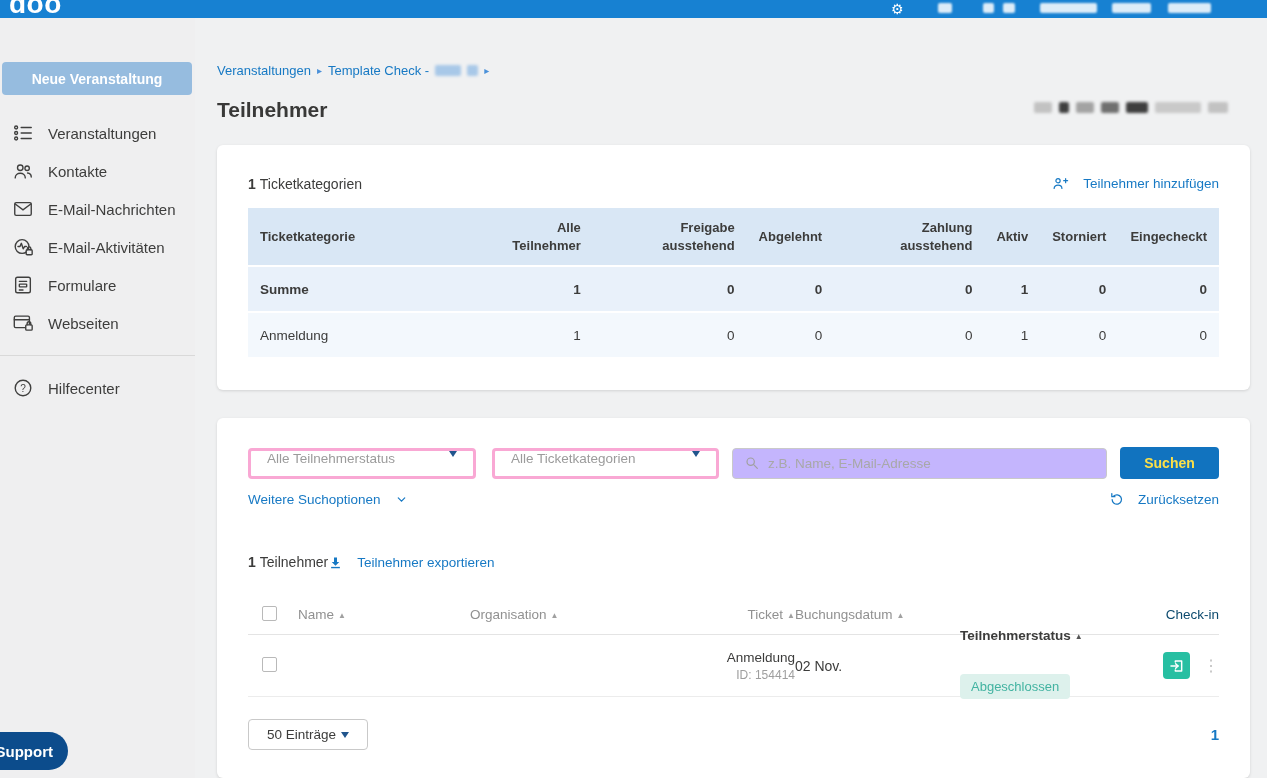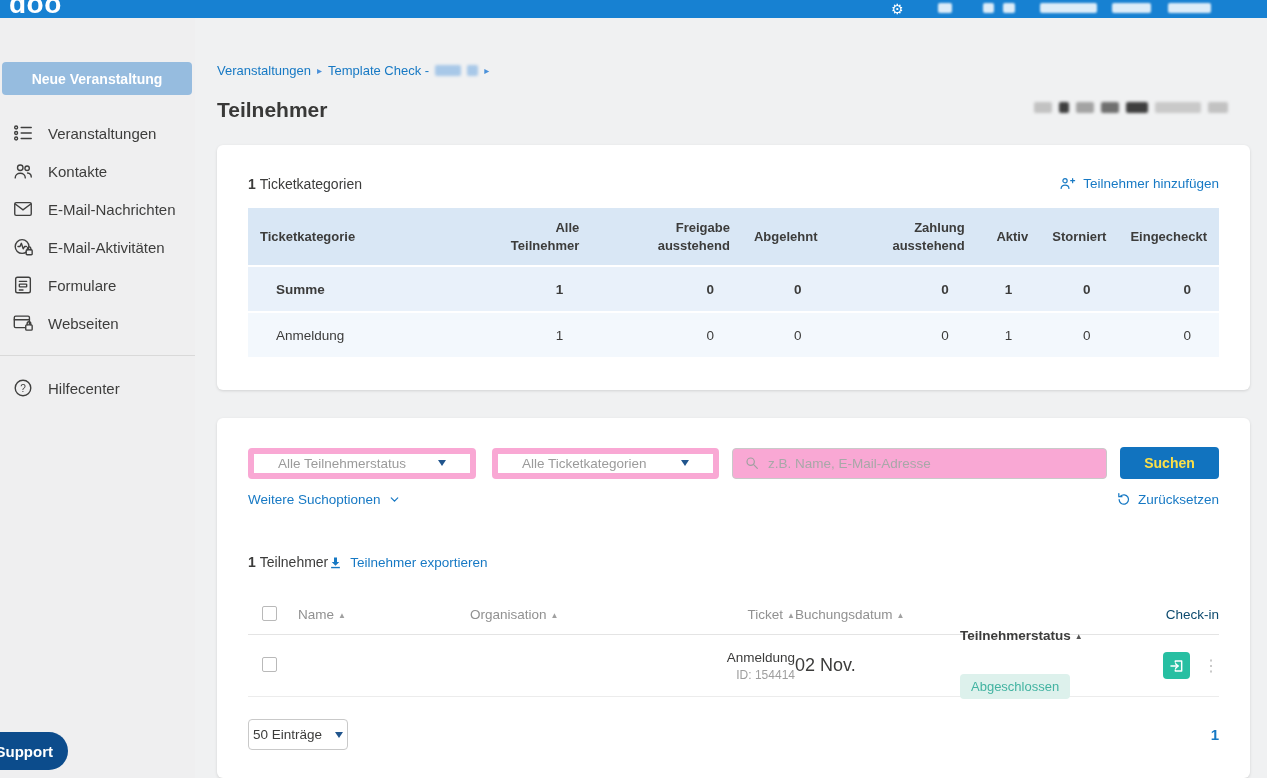--- a/index.html
+++ b/index.html
@@ -35,72 +35,72 @@
   .title-reds { position:absolute; top:102px; left:1034px; display:flex; gap:7px; align-items:center; }
   .tred { height:11px; border-radius:2px; filter:blur(1.5px); cursor:pointer; }
 
   
   .card { position:absolute; left:217px; width:1033px; background:#fff; border-radius:6px;
           box-shadow:0 1px 3px rgba(0,0,0,.13); }
   .card1 { top:145px; height:245px; }
   .card2 { top:418px; height:360px; }
 
   .card1-head { position:absolute; top:30px; left:31px; right:31px; display:flex; justify-content:space-between; align-items:center; font-size:14px; }
-  .blue-link { color:#1779c4; font-size:13.5px; display:flex; align-items:center; gap:7px; cursor:pointer; }
+  .blue-link { color:#1779c4; font-size:13.5px; display:flex; align-items:center; gap:14px; cursor:pointer; }
   .b { font-weight:bold; margin-right:4px; }
 
   
   .t1 { position:absolute; top:61px; left:31px; width:971px; border-collapse:separate; border-spacing:0 2px; font-size:13.5px; }
   .t1 th { background:#d9e7f5; font-size:13px; font-weight:bold; text-align:right; padding:6px 12px; line-height:1.35; height:57px; vertical-align:middle; color:#3c3c3b; cursor:default; }
   .t1 th:first-child { text-align:left; width:225px;margin-left:37px; }
-  .t1 td { text-align:right; padding:0 28px; height:44px; vertical-align:middle; }
+  .t1 td { text-align:right; padding:0 12px; height:44px; vertical-align:middle; }
   .t1 td:first-child { text-align:left; }
   .t1 tr.sum td { background:#e9f1fa; font-weight:bold; }
   .t1 tr.cat td { background:#f3f8fd; }
 
   
   .filters-row { position:absolute; top:29px; left:31px; right:31px; display:flex; align-items:center; }
-  .dd { height:31px; border:6px solid #f9a8d4; border-radius:4px; background:#fff; display:flex; align-items:center;
-        justify-content:space-between; padding:0 24px; font-size:13.5px; color:#9b9b9b; cursor:pointer; }
+  .dd { height:31px; border:3px solid #f9a8d4; border-radius:4px; background:#fff; display:flex; align-items:flex-start;
+        justify-content:space-between; padding:0 16px; font-size:13.5px; color:#9b9b9b; cursor:pointer; }
   .dd1 { width:228px; margin-right:16px; }
   .dd2 { width:227px; margin-right:13px; }
   .caret { width:0; height:0; border-left:4.5px solid transparent; border-right:4.5px solid transparent; border-top:6px solid #21558d; }
-  .search-box { flex:1; height:31px; border:1px solid #c9c9c9; border-radius:4px; background:#f9a8d4; display:flex; align-items:center; padding:0 11px; gap:8px; }
+  .search-box { flex:1; height:31px; border:1px solid #c9c9c9; border-radius:4px; background:#c4b5fd; display:flex; align-items:center; padding:0 11px; gap:8px; }
   .search-box input { border:none; outline:none; flex:1; font-size:13.5px; font-family:inherit; color:#555; background:transparent; }
   .search-box input::placeholder { color:#a8a8a8; }
   .btn-primary { margin-left:13px; width:99px; height:32px; background:#1173bf; border:none; border-radius:4px; color:#fde047;
                  font-size:14px; font-weight:bold; font-family:inherit; cursor:pointer; }
   .row2 { position:absolute; top:74px; left:31px; right:31px; display:flex; justify-content:space-between; align-items:center; }
   .row3 { position:absolute; top:136px; left:31px; right:31px; display:flex; justify-content:flex-start; align-items:center; font-size:14px; }
 
   
   .ptable { position:absolute; top:177px; left:31px; right:31px; }
   .p-header { display:flex; align-items:center; height:40px; border-bottom:1px solid #e4e4e4; font-size:13.5px; color:#919191; }
   .p-row { display:flex; align-items:center; height:62px; border-bottom:1px solid #ececec; font-size:13.5px; }
   .c-check { width:50px; padding-left:14px; }
   .c-name { width:172px; }
   .c-org { width:159px; }
   .c-ticket { width:166px;text-align:right; }
-  .c-date { width:165px; font-size:18px; }
+  .c-date { width:165px; font-size:14px; }
   .c-status { width:175px;margin-top:41px; }
   .c-checkin { flex:1; display:flex; justify-content:flex-end; align-items:center; gap:13px; }
   .p-header .c-status { color:#3c3c3b; font-weight:bold; }
   .p-header .c-checkin { color:#0c4a6e; }
   .p-header .col { cursor:pointer; }
   .sort { font-size:8px; color:#a0a0a0; margin-left:4px; position:relative; top:-1px; }
   .c-status .sort { color:#555; }
   .cb { width:15px; height:15px; border:1px solid #b9b9b9; border-radius:2px; background:#fff; display:inline-block; cursor:pointer; }
   .ticket-id { font-size:12px; color:#9e9e9e; margin-top:3px; }
   .badge { display:inline-block; padding:5px 11px; background:#ddf1ec; color:#42b3a1; font-size:13px; border-radius:4px; }
   .checkin-btn { width:27px; height:27px; border-radius:4px; background:#27bfa2; display:flex; align-items:center; justify-content:center; cursor:pointer; }
   .dots { font-size:16px; color:#c0c0c0; cursor:pointer; line-height:1; }
 
   .footer-row { position:absolute; top:301px; left:31px; right:31px; display:flex; justify-content:space-between; align-items:center; }
-  .page-size { width:100px; height:31px; border:1px solid #c9c9c9; border-radius:4px; background:#fff; display:flex; align-items:center;
-               justify-content:space-between; padding:0 4px; font-size:13.5px; color:#3c3c3b; cursor:pointer; }
+  .page-size { width:120px; height:31px; border:1px solid #c9c9c9; border-radius:4px; background:#fff; display:flex; align-items:center;
+               justify-content:space-between; padding:0 18px; font-size:13.5px; color:#3c3c3b; cursor:pointer; }
   .page-num { color:#1779c4; font-weight:bold; font-size:15px; cursor:pointer; }
 </style>
 </head>
 <body>
 
 <div class="topbar">
   <span class="logo">doo</span>
   <span class="gear">⚙</span>
   <span class="hred" style="left:938px;width:14px;"></span>
   <span class="hred" style="left:983px;width:11px;"></span>

